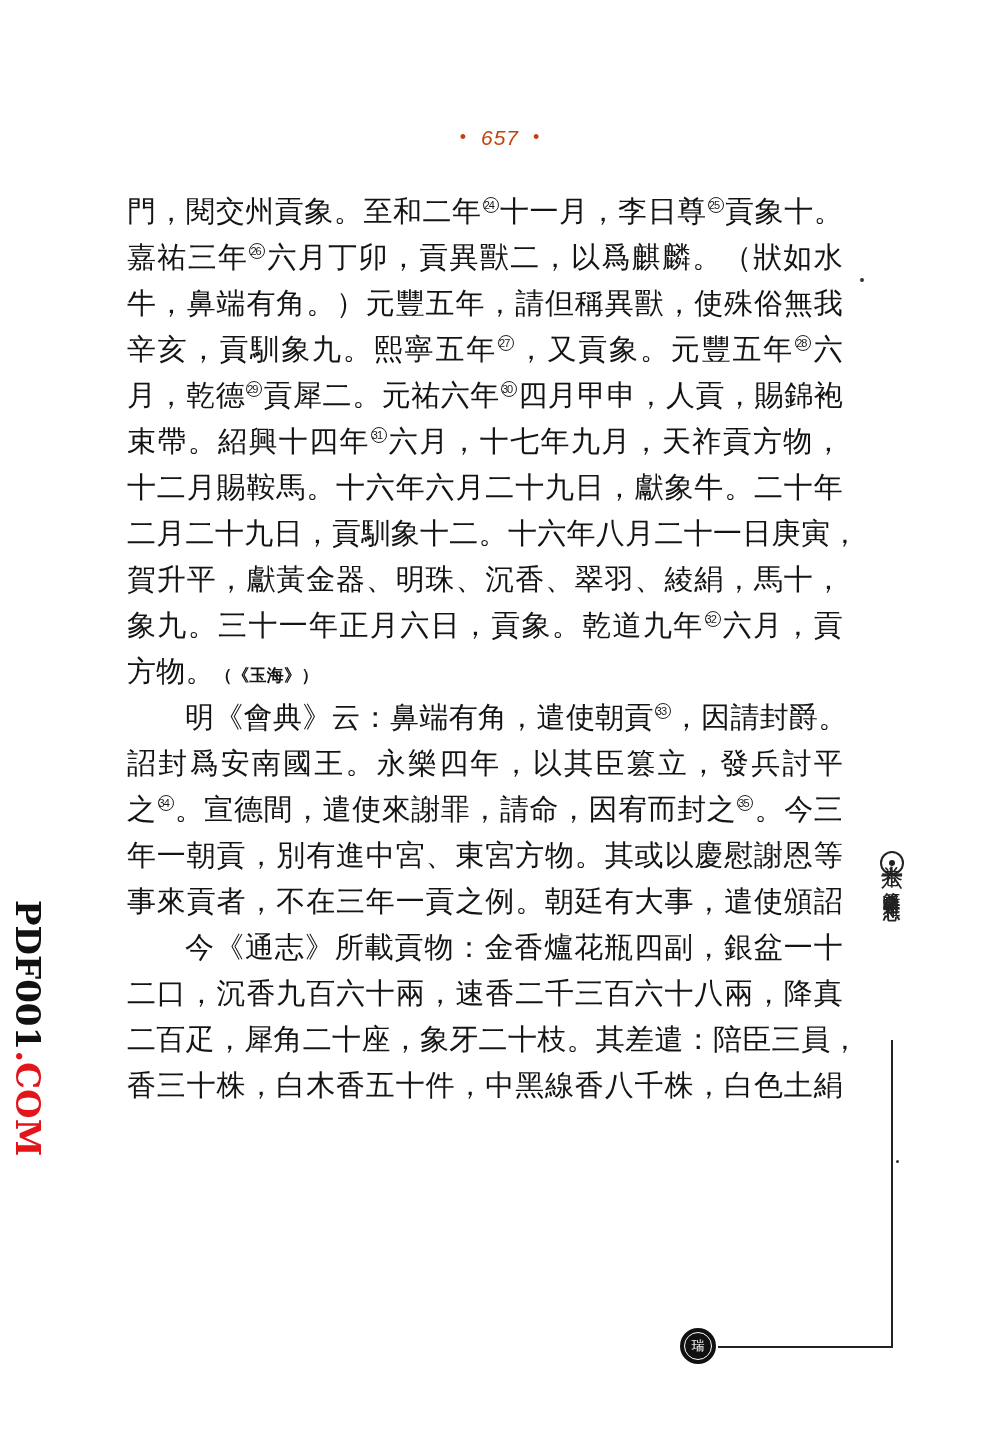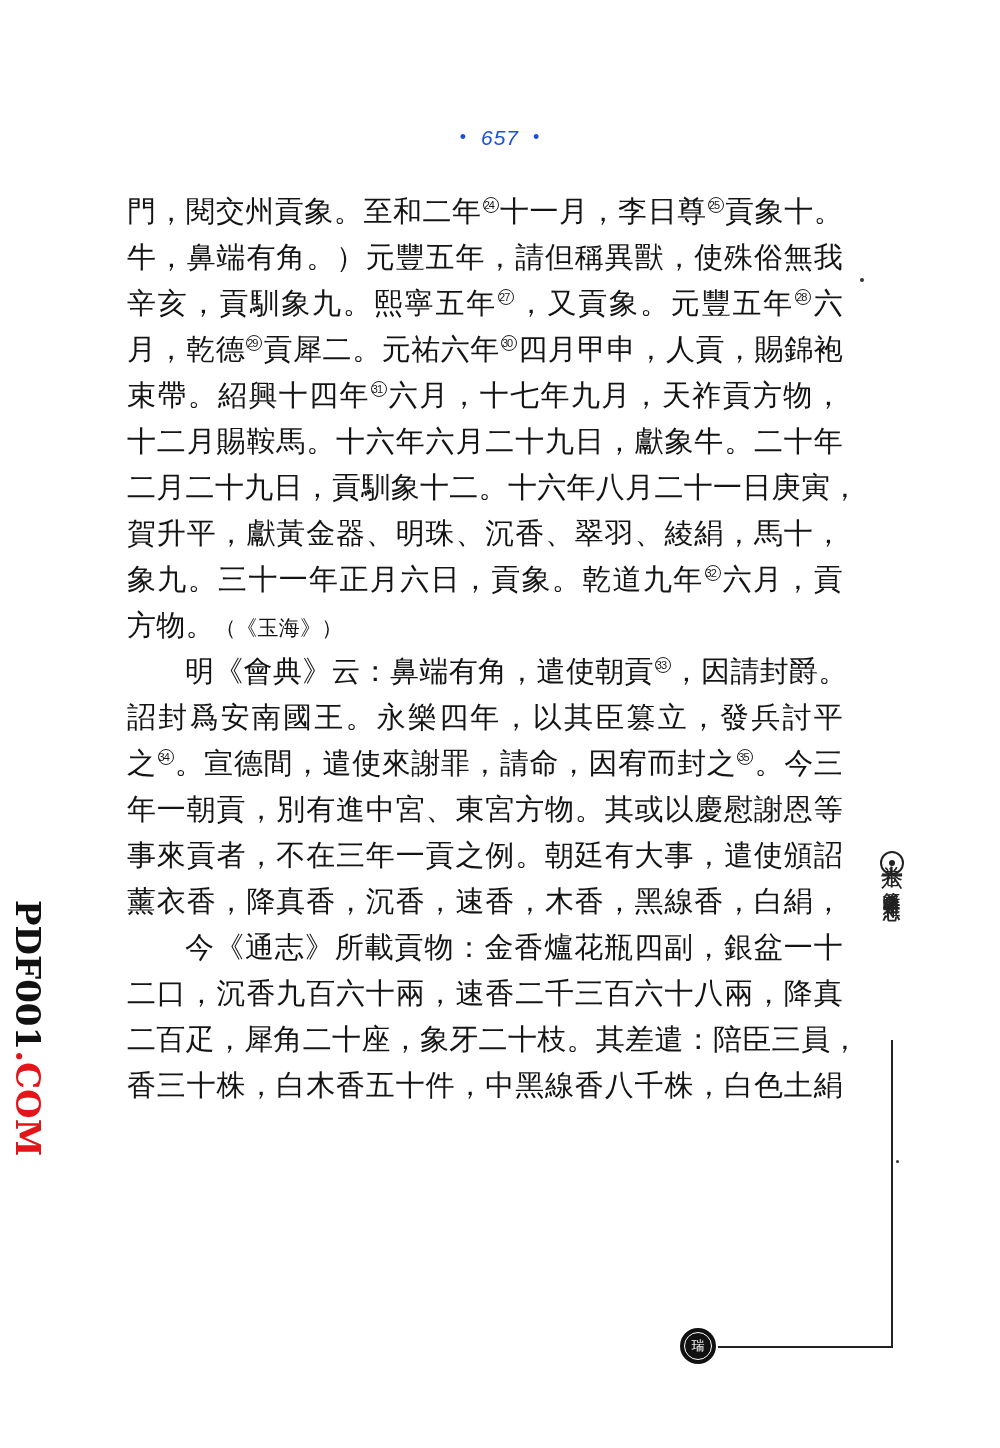--- a/index.html
+++ b/index.html
@@ -17,21 +17,21 @@
     }
     .page-number {
       position: absolute;
       top: 126px;
       left: 0;
       width: 1000px;
       text-align: center;
       font-family: "Liberation Sans", "DejaVu Sans", sans-serif;
       font-style: italic;
       font-size: 21px;
-      color: #1d4ed8;
+      color: #c2410c;
       letter-spacing: 1px;
     }
     .page-number .dot {
       font-style: normal;
       font-size: 18px;
       margin: 0 14px;
       vertical-align: 2px;
     }
     .body-text {
       position: absolute;
@@ -62,21 +62,22 @@
       line-height: 14px;
       border: 1.3px solid #222;
       border-radius: 50%;
       text-align: center;
       vertical-align: 12px;
       font-family: "Liberation Sans", "DejaVu Sans", sans-serif;
       letter-spacing: -1px;
       margin: 0 1px;
     }
     .source {
-      font-size: 21px;
+      font-size: 17px;
+      font-weight: bold;
     }
     .side-title {
       position: absolute;
       left: 876px;
       top: 848px;
       width: 32px;
       display: flex;
       flex-direction: column;
       align-items: center;
       font-size: 20px;
@@ -181,20 +182,23 @@
 <div class="page-number">
   <span class="dot">•</span><span>657</span><span class="dot">•</span>
 </div>
 
 <div class="body-text">
 
   <div class="line">
     <span>門，閱交州貢象。至和二年</span><span class="note">24</span><span>十一月，李日尊</span><span class="note">25</span><span>貢象十。</span>
   </div>
   <div class="line">
+    <span>嘉祐三年</span><span class="note">26</span><span>六月丁卯，貢異獸二，以爲麒麟。（狀如水</span>
+  </div>
+  <div class="line">
     <span>牛，鼻端有角。）元豐五年，請但稱異獸，使殊俗無我</span>
   </div>
   <div class="line">
     <span>辛亥，貢馴象九。熙寧五年</span><span class="note">27</span><span>，又貢象。元豐五年</span><span class="note">28</span><span>六</span>
   </div>
   <div class="line">
     <span>月，乾德</span><span class="note">29</span><span>貢犀二。元祐六年</span><span class="note">30</span><span>四月甲申，人貢，賜錦袍</span>
   </div>
   <div class="line">
     <span>束帶。紹興十四年</span><span class="note">31</span><span>六月，十七年九月，天祚貢方物，</span>
@@ -222,23 +226,20 @@
     <span>詔封爲安南國王。永樂四年，以其臣篡立，發兵討平</span>
   </div>
   <div class="line">
     <span>之</span><span class="note">34</span><span>。宣德間，遣使來謝罪，請命，因宥而封之</span><span class="note">35</span><span>。今三</span>
   </div>
   <div class="line">
     <span>年一朝貢，別有進中宮、東宮方物。其或以慶慰謝恩等</span>
   </div>
   <div class="line">
     <span>事來貢者，不在三年一貢之例。朝廷有大事，遣使頒詔</span>
-  </div>
-  <div class="line">
-    <span>薰衣香，降真香，沉香，速香，木香，黑線香，白絹，</span>
   </div>
 
   <div class="line indent">
     <span>今《通志》所載貢物：金香爐花瓶四副，銀盆一十</span>
   </div>
   <div class="line">
     <span>二口，沉香九百六十兩，速香二千三百六十八兩，降真</span>
   </div>
   <div class="line">
     <span>二百疋，犀角二十座，象牙二十枝。其差遣：陪臣三員，</span>

